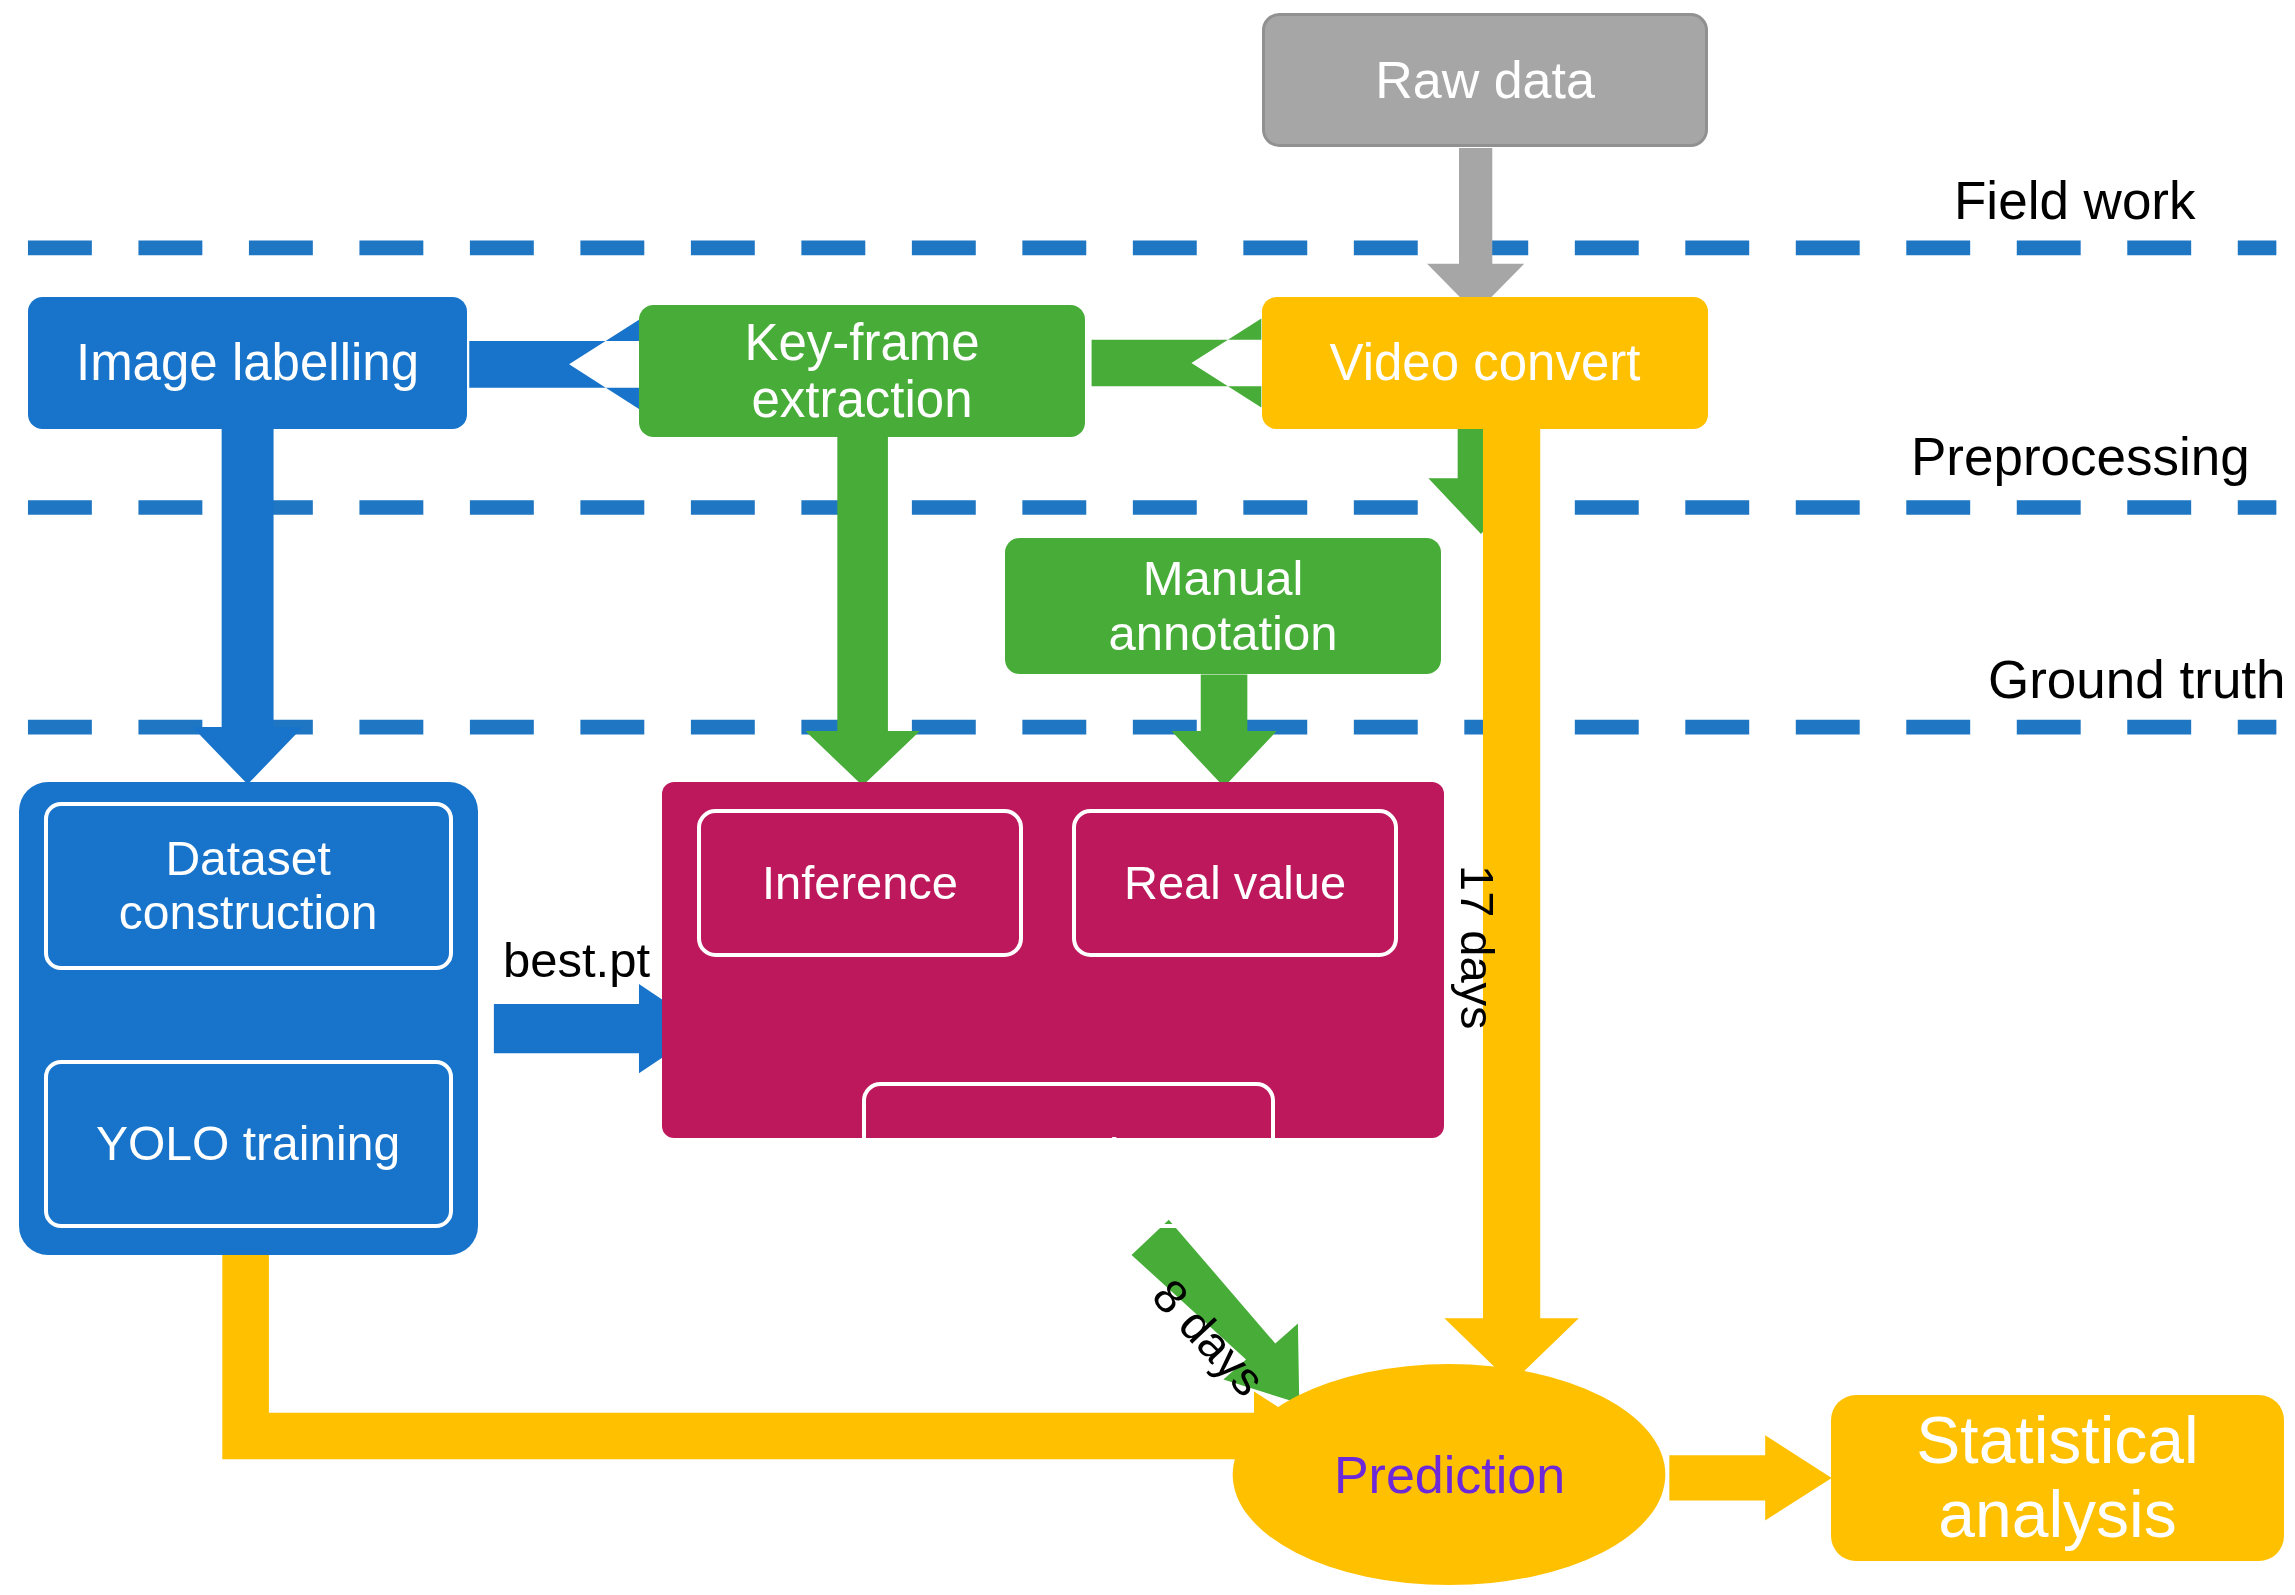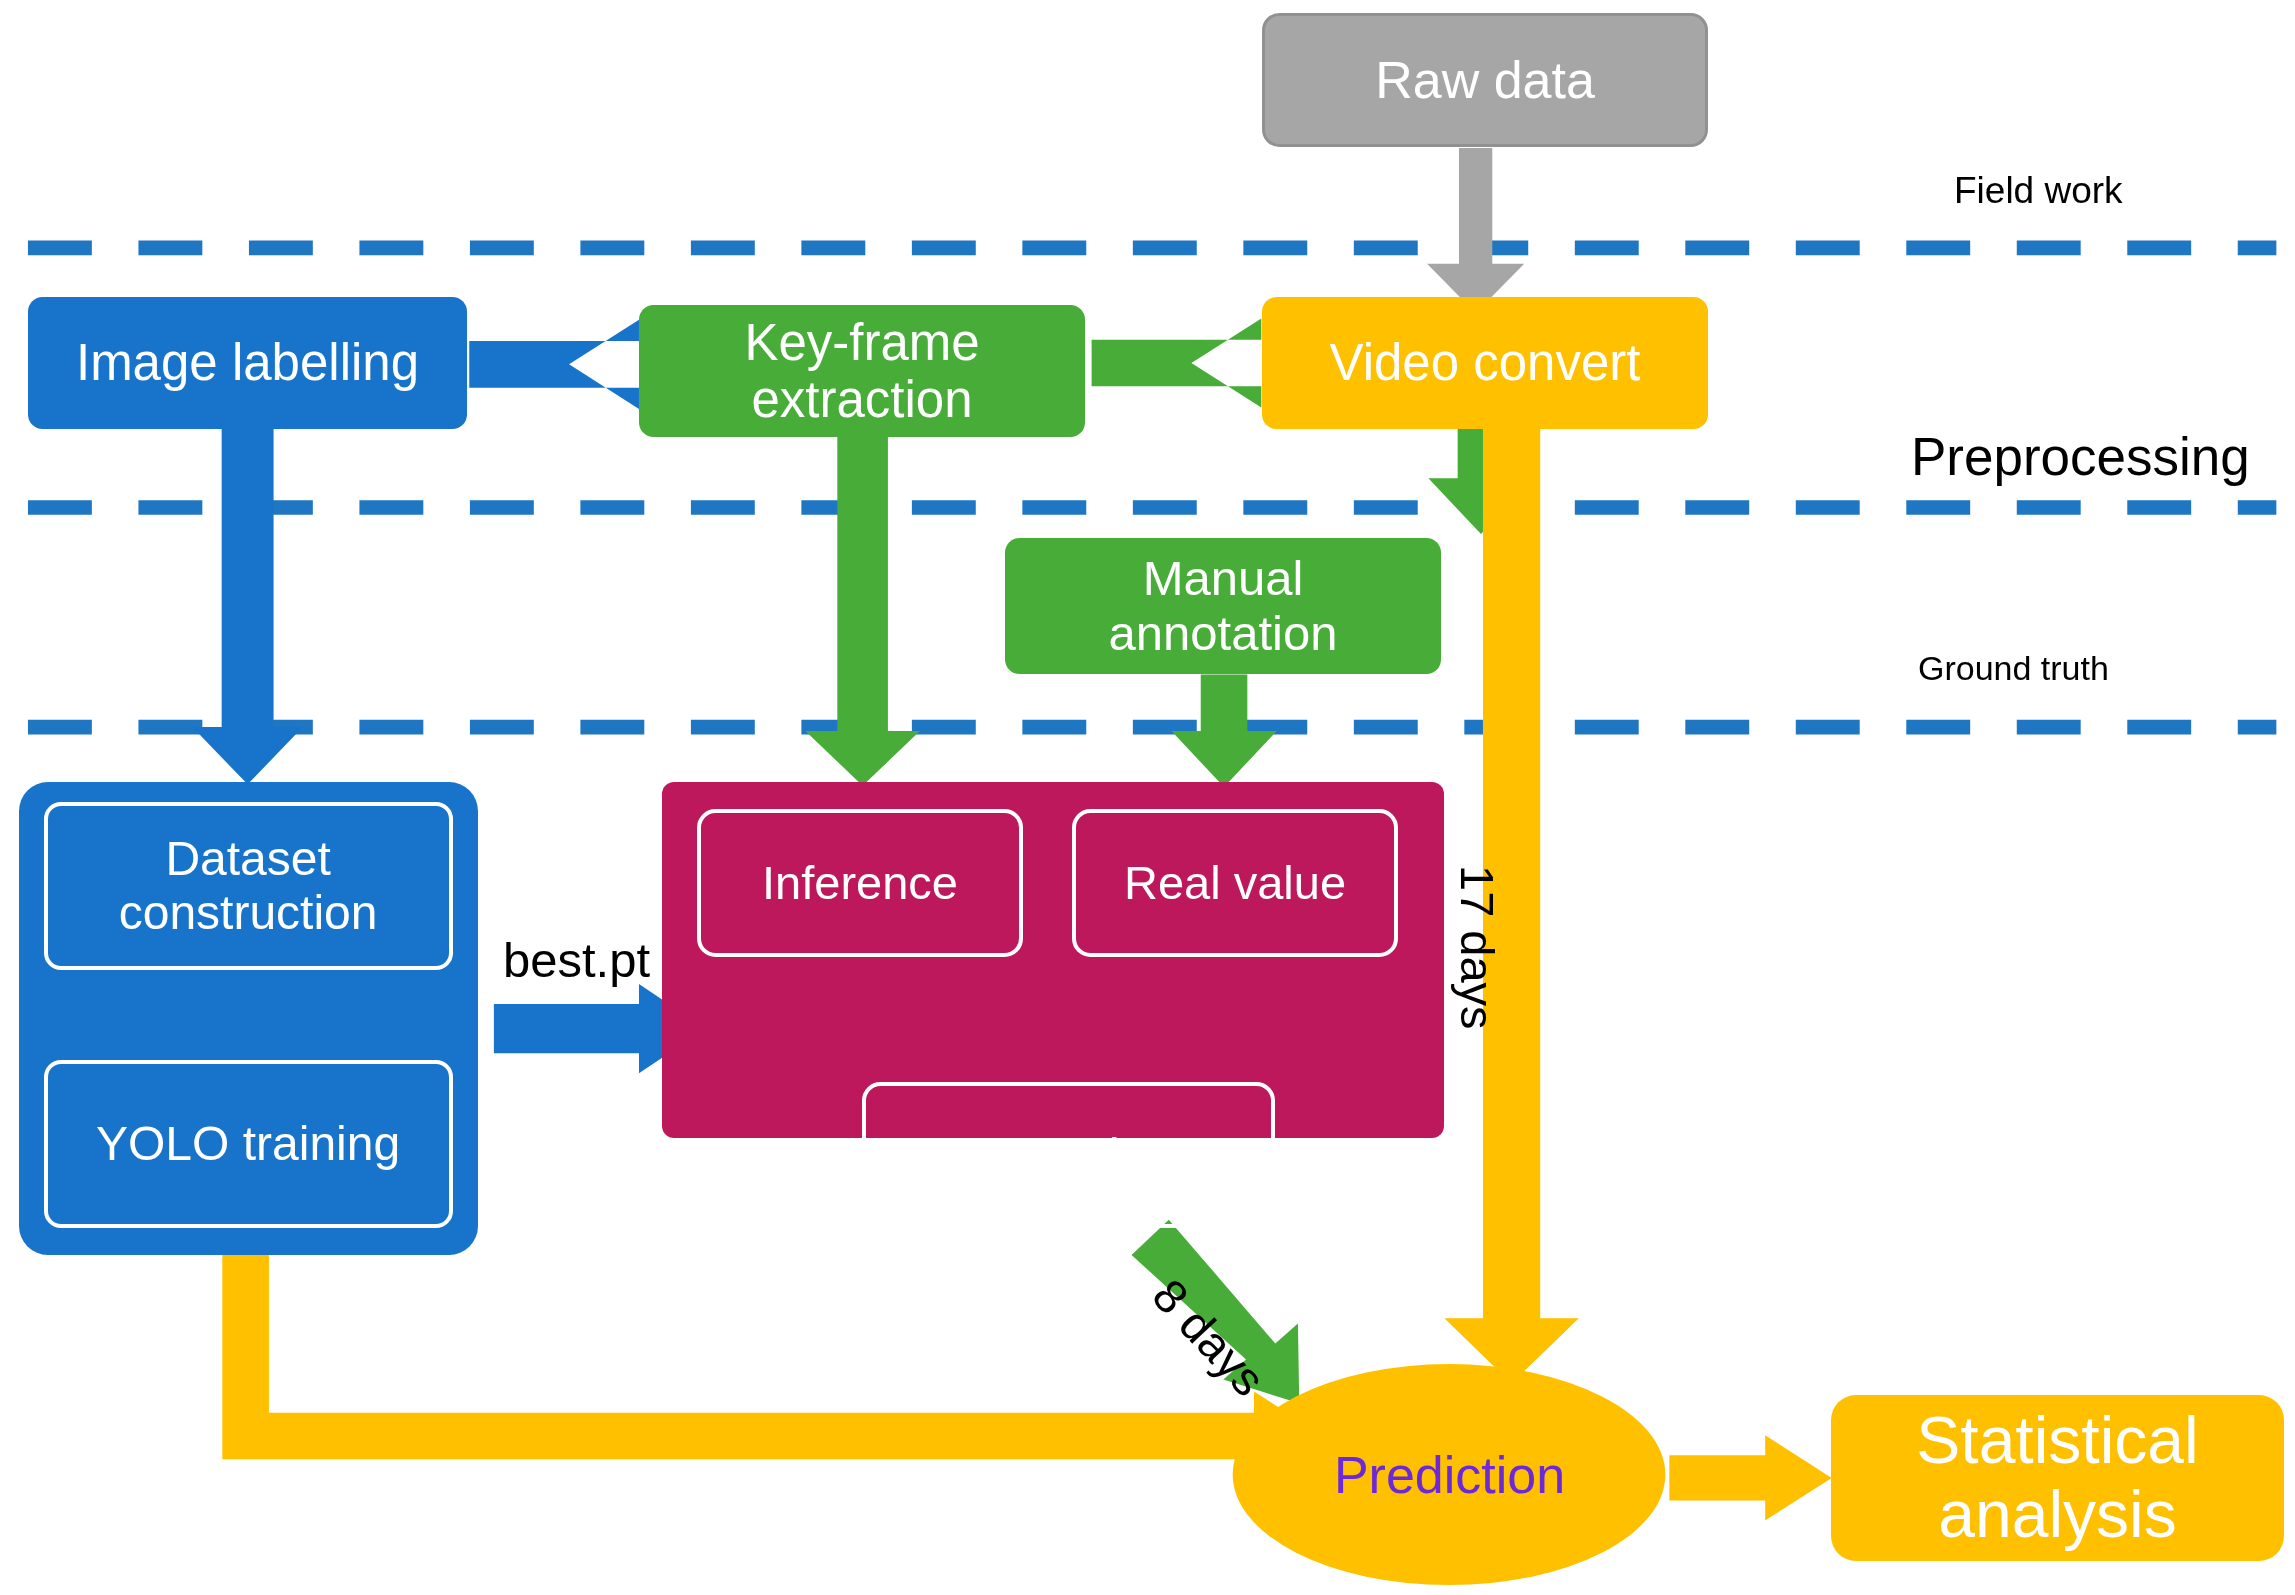--- a/index.html
+++ b/index.html
@@ -124,23 +124,23 @@
     font-size: 66px;
   }
 
   
   .plain-label {
     position: absolute;
     color: #000000;
     z-index: 7;
     white-space: nowrap;
   }
-  #label-field-work   { left: 1954px; top: 170px;  font-size: 37px; }
+  #label-field-work   { left: 1954px; top: 170px;  font-size: 53px; }
   #label-preprocessing{ left: 1911px; top: 426px;  font-size: 53px; }
-  #label-ground-truth { left: 1918px; top: 649px;  font-size: 34px; }
+  #label-ground-truth { left: 1988px; top: 649px;  font-size: 53px; }
   #label-bestpt       { left: 503px;  top: 932px; font-size: 49px; }
   #label-17days {
     left: 1505px; top: 865px; font-size: 47px;
     transform: rotate(90deg);
     transform-origin: left top;
   }
   #label-8days {
     left: 1182px; top: 1268px; font-size: 47px;
     transform: rotate(47deg);
     transform-origin: left top;

